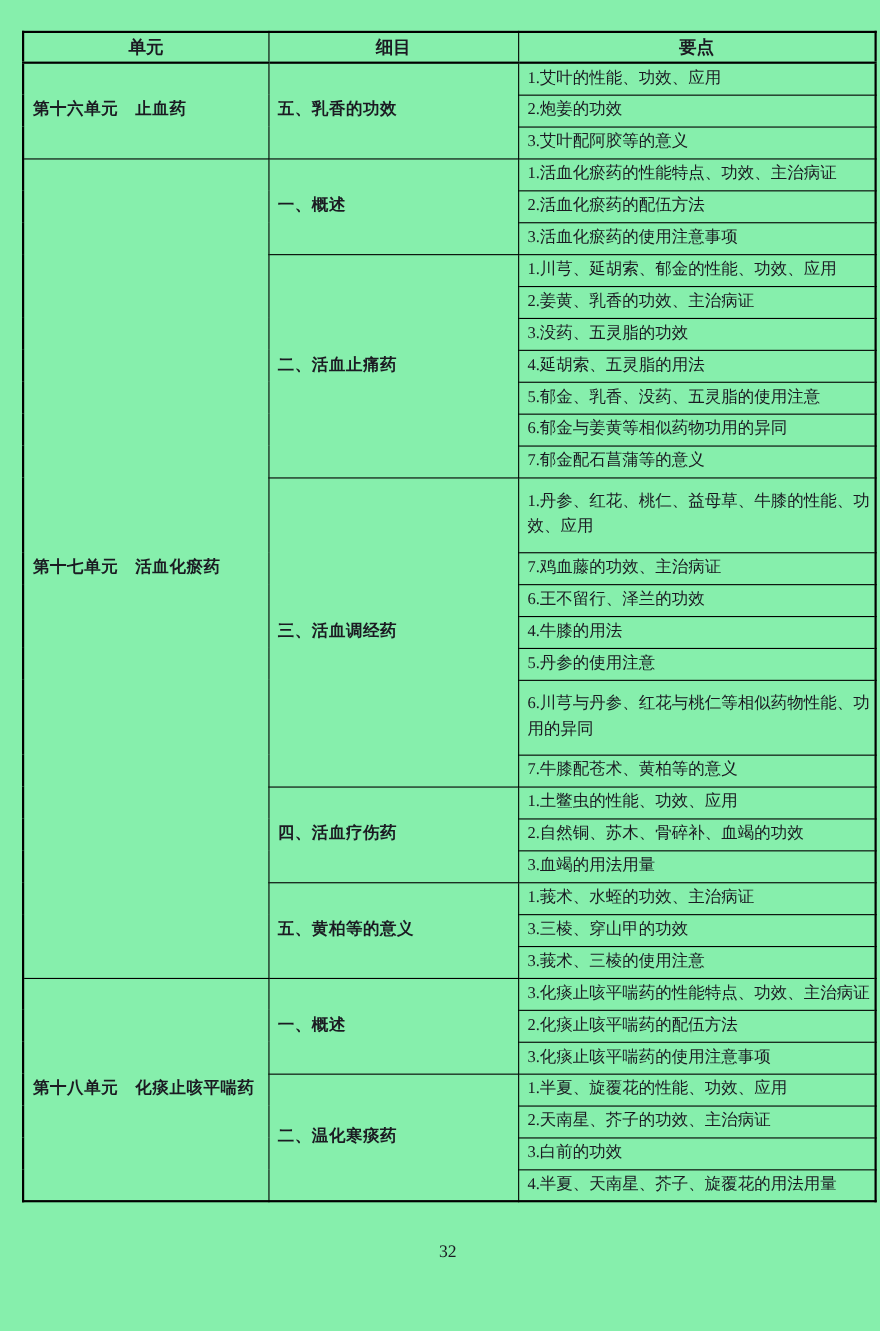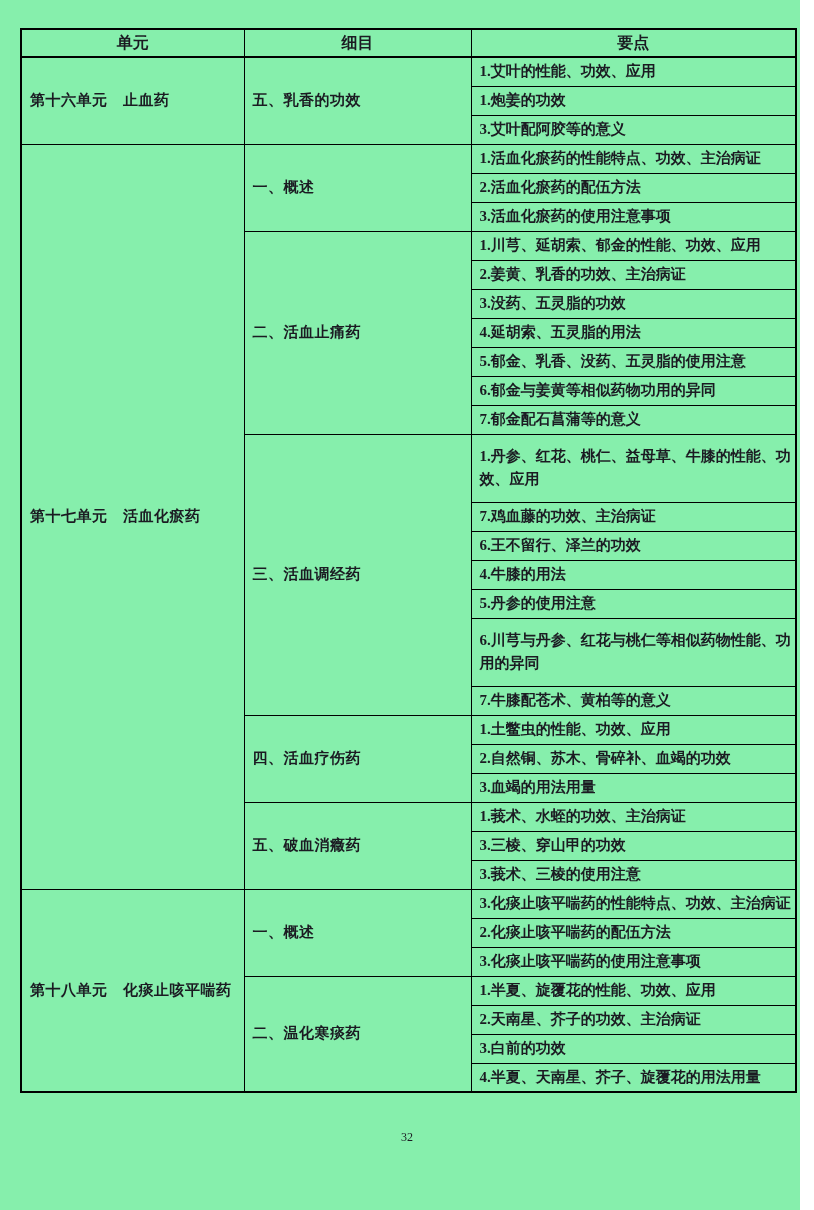--- a/index.html
+++ b/index.html
@@ -39,35 +39,34 @@
     vertical-align: middle;
     padding: 0;
   }
   table.syllabus td {
     border: 1px solid #000000;
     font-size: 15px;
     vertical-align: middle;
     line-height: 23px;
     padding: 2px 2px 2px 8px;
     overflow: hidden;
-    font-weight: bold;
   }
   td.unit-cell, td.section-cell {
     font-weight: 700;
     letter-spacing: 0.5px;
   }
   tr.row    { height: 29px; }
   tr.tall   { height: 68px; }
   .page-number {
     position: absolute;
     left: 0;
     top: 1130px;
     width: 814px;
     text-align: center;
-    font-size: 12px;
+    font-size: 16px;
     font-family: "Liberation Serif", "DejaVu Serif", serif;
     color: #1b1b22;
   }
 </style>
 </head>
 <body>
 
 <div class="page">
 
   <table class="syllabus">
@@ -83,21 +82,21 @@
       <th>细目</th>
       <th>要点</th>
     </tr>
 
     <tr class="row">
       <td class="unit-cell" rowspan="3">第十六单元　止血药</td>
       <td class="section-cell" rowspan="3">五、乳香的功效</td>
       <td class="point-cell">1.艾叶的性能、功效、应用</td>
     </tr>
     <tr class="row">
-      <td class="point-cell">1.炮姜的功效</td>
+      <td class="point-cell">2.炮姜的功效</td>
     </tr>
     <tr class="row">
       <td class="point-cell">3.艾叶配阿胶等的意义</td>
     </tr>
 
     <tr class="row">
       <td class="unit-cell" rowspan="23">第十七单元　活血化瘀药</td>
       <td class="section-cell" rowspan="3">一、概述</td>
       <td class="point-cell">1.活血化瘀药的性能特点、功效、主治病证</td>
     </tr>
@@ -159,21 +158,21 @@
       <td class="point-cell">1.土鳖虫的性能、功效、应用</td>
     </tr>
     <tr class="row">
       <td class="point-cell">2.自然铜、苏木、骨碎补、血竭的功效</td>
     </tr>
     <tr class="row">
       <td class="point-cell">3.血竭的用法用量</td>
     </tr>
 
     <tr class="row">
-      <td class="section-cell" rowspan="3">五、破血消癥药</td>
+      <td class="section-cell" rowspan="3">五、黄柏等的意义</td>
       <td class="point-cell">1.莪术、水蛭的功效、主治病证</td>
     </tr>
     <tr class="row">
       <td class="point-cell">3.三棱、穿山甲的功效</td>
     </tr>
     <tr class="row">
       <td class="point-cell">3.莪术、三棱的使用注意</td>
     </tr>
 
     <tr class="row">

